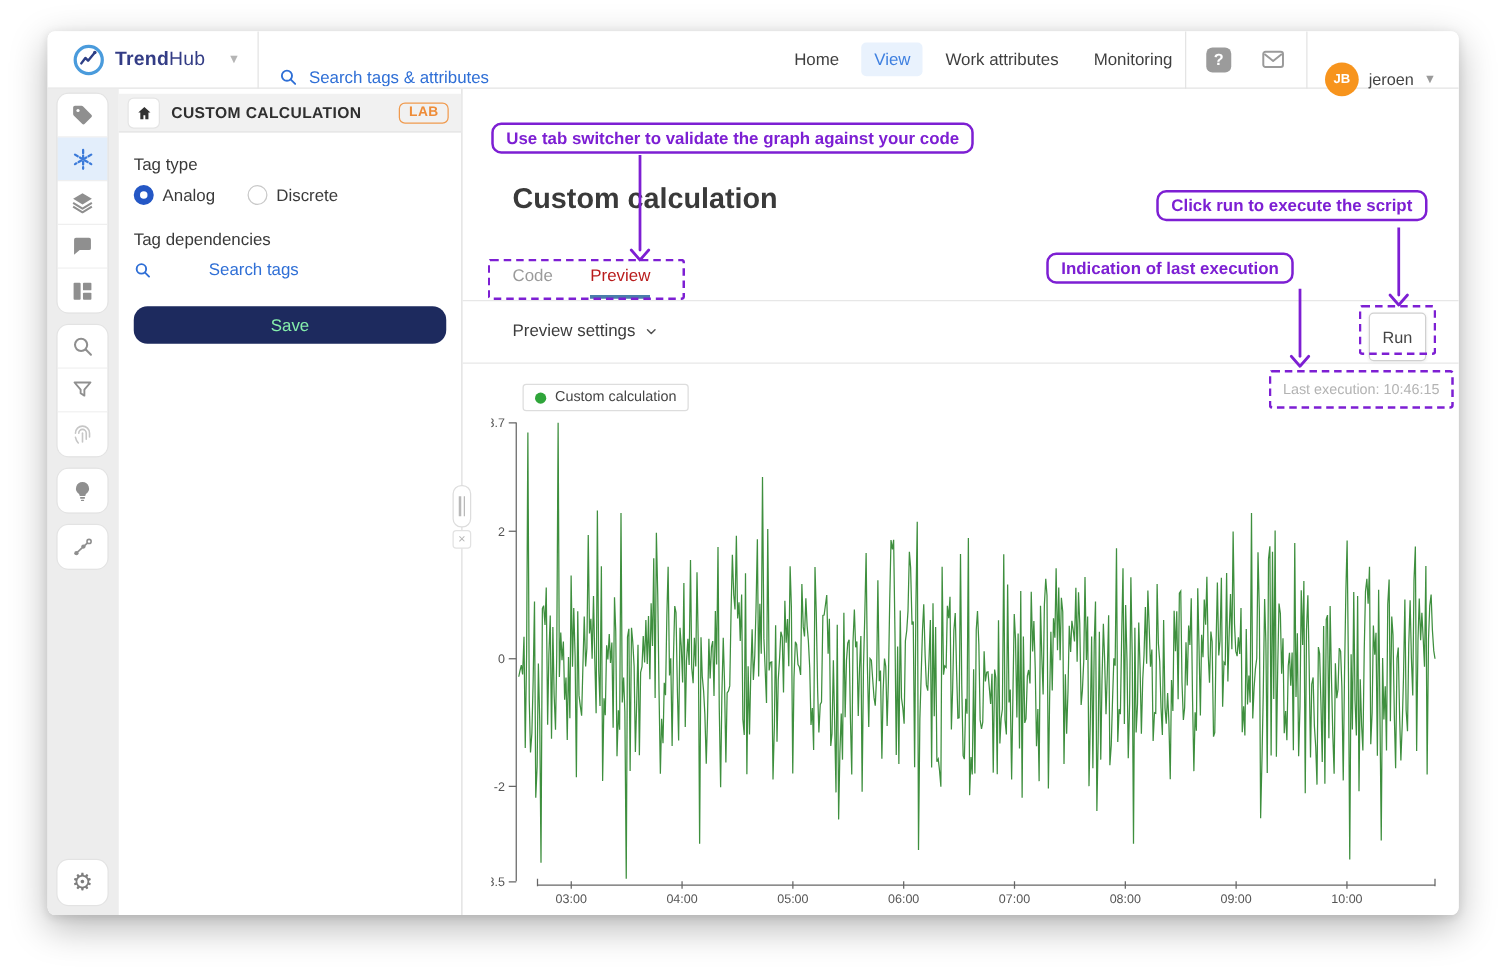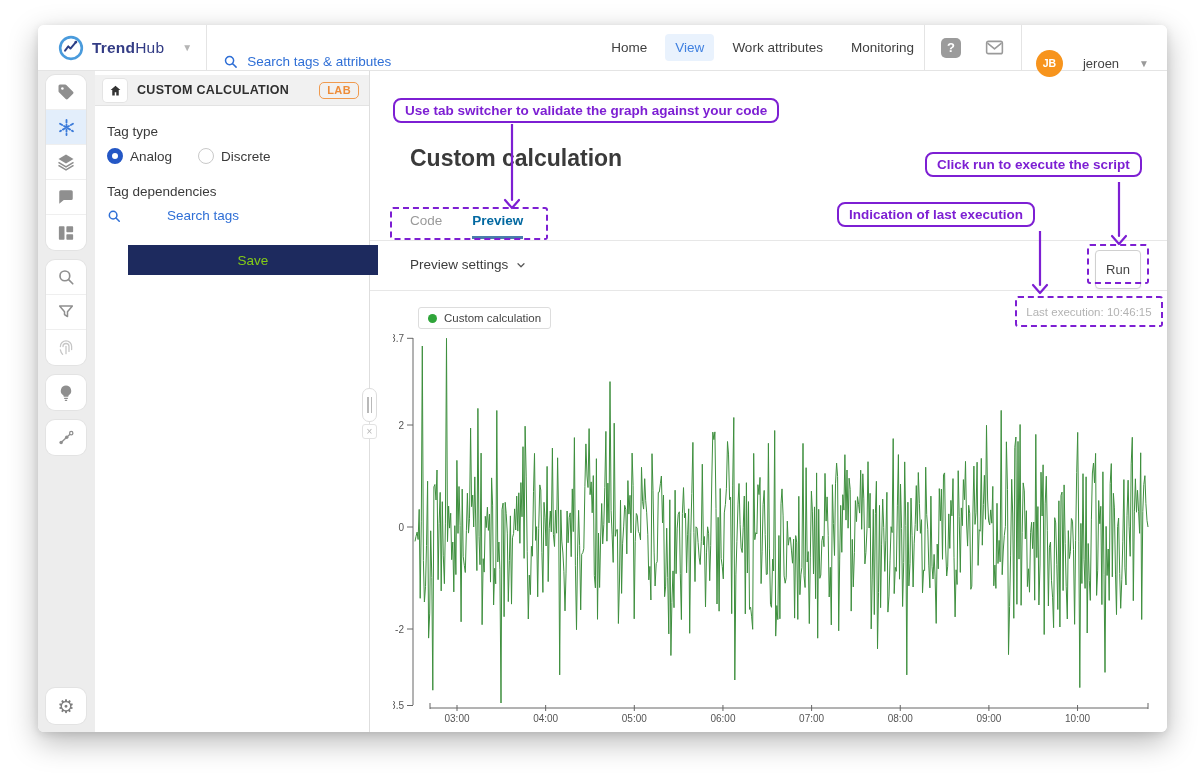--- a/index.html
+++ b/index.html
@@ -44,21 +44,21 @@
   .nav-spacer{flex:1;}
   .nav-items{display:flex;align-items:center;gap:8px;font-size:13.5px;color:#3f3f3f;}
   .nav-item{padding:6px 10px;border-radius:4px;cursor:pointer;white-space:nowrap;}
   .nav-item.active{color:#3f80e0;background:#e9f2fd;}
   .nav-icons{display:flex;align-items:center;gap:4px;margin:0 6px;}
   .icon-btn{width:40px;height:46px;display:flex;align-items:center;justify-content:center;}
   .help-badge{
     width:20px;height:20px;background:#9b9b9b;border-radius:5px;color:#fff;
     font-size:13px;font-weight:700;display:flex;align-items:center;justify-content:center;
   }
-  .user-wrap{display:flex;align-items:center;gap:20px;padding:0 18px 0 14px;margin-top:31px;}
+  .user-wrap{display:flex;align-items:center;gap:8px;padding:0 18px 0 14px;margin-top:31px;}
   .avatar{
     width:27px;height:27px;border-radius:50%;background:#f7941d;color:#fff;
     font-size:10.5px;font-weight:700;display:flex;align-items:center;justify-content:center;
   }
   .user-name{font-size:13px;color:#444;}
   .user-caret{color:#9a9a9a;font-size:10px;}
   
   .rail{
     position:absolute;left:0;top:46px;bottom:0;width:57px;background:#ededed;z-index:4;
     padding-top:4px;
@@ -95,40 +95,40 @@
   .field-label{margin-bottom:9px;}
   .radio-row{display:flex;align-items:center;gap:26px;margin-bottom:20px;}
   .radio-opt{display:flex;align-items:center;gap:7px;cursor:pointer;}
   .radio-dot{width:16px;height:16px;border-radius:50%;}
   .radio-dot.sel{border:5px solid #2457c5;background:#fff;}
   .radio-dot.unsel{border:1.5px solid #c9c9c9;background:#fff;}
   .hint{color:#9c9c9c;line-height:1.5;margin:7px 0 14px 0;}
   .link-row{display:flex;align-items:center;gap:7px;color:var(--blue);cursor:pointer;margin-bottom:22px;}
   .link-row span{font-size:13.5px;margin-left:39px;}
   .save-btn{
-    width:100%;height:30px;background:var(--navy);color:#84cc16;border:none;border-radius:0;
-    font-family:"Liberation Sans",sans-serif;font-size:13.5px;cursor:pointer;margin-left:21px;
+    width:100%;height:30px;background:var(--navy);color:#86efac;border:none;border-radius:11px;
+    font-family:"Liberation Sans",sans-serif;font-size:13.5px;cursor:pointer;
   }
   
   .splitter{position:absolute;left:324px;top:363px;z-index:6;width:15px;}
   .split-handle{
     width:15px;height:34px;background:#fff;border:1px solid #ddd;border-radius:7px;
     display:flex;align-items:center;justify-content:center;gap:2px;cursor:col-resize;
   }
   .split-handle i{display:block;width:1.5px;height:16px;background:#b9b9b9;}
   .split-close{
     width:15px;height:15px;margin-top:2px;background:#fff;border:1px solid #e2e2e2;border-radius:3px;
     color:#b5b5b5;font-size:10px;line-height:13px;text-align:center;cursor:pointer;
   }
   
   .main{position:absolute;left:332px;top:46px;right:0;bottom:0;background:#fff;}
   .page-heading{position:absolute;left:40px;top:74px;font-size:23px;font-weight:600;color:#3a3a3a;}
   .tabs{position:absolute;left:40px;top:142px;display:flex;gap:30px;font-size:13.5px;}
   .tab{padding-bottom:8px;cursor:pointer;color:#9a9a9a;border-bottom:3px solid transparent;}
-  .tab.active{color:#0369a1;font-weight:700;border-bottom-color:#4a7dab;}
+  .tab.active{color:#b91c1c;font-weight:400;border-bottom-color:#4a7dab;}
   .hline{position:absolute;left:0;right:0;height:0;border-top:1px solid #e7e7e7;}
   .preview-settings{position:absolute;left:40px;top:186px;display:flex;align-items:center;gap:7px;
     font-size:13.5px;color:#3c3c3c;cursor:pointer;}
   .run-btn{
     position:absolute;left:725px;top:179px;width:46px;height:39px;background:#fff;
     border:1px solid #d0d0d0;border-radius:4px;font-family:"Liberation Sans",sans-serif;
     font-size:13px;color:#444;cursor:pointer;box-shadow:0 1px 2px rgba(0,0,0,.05);
   }
   .last-exec{
     position:absolute;left:645px;top:225px;width:148px;height:31px;

